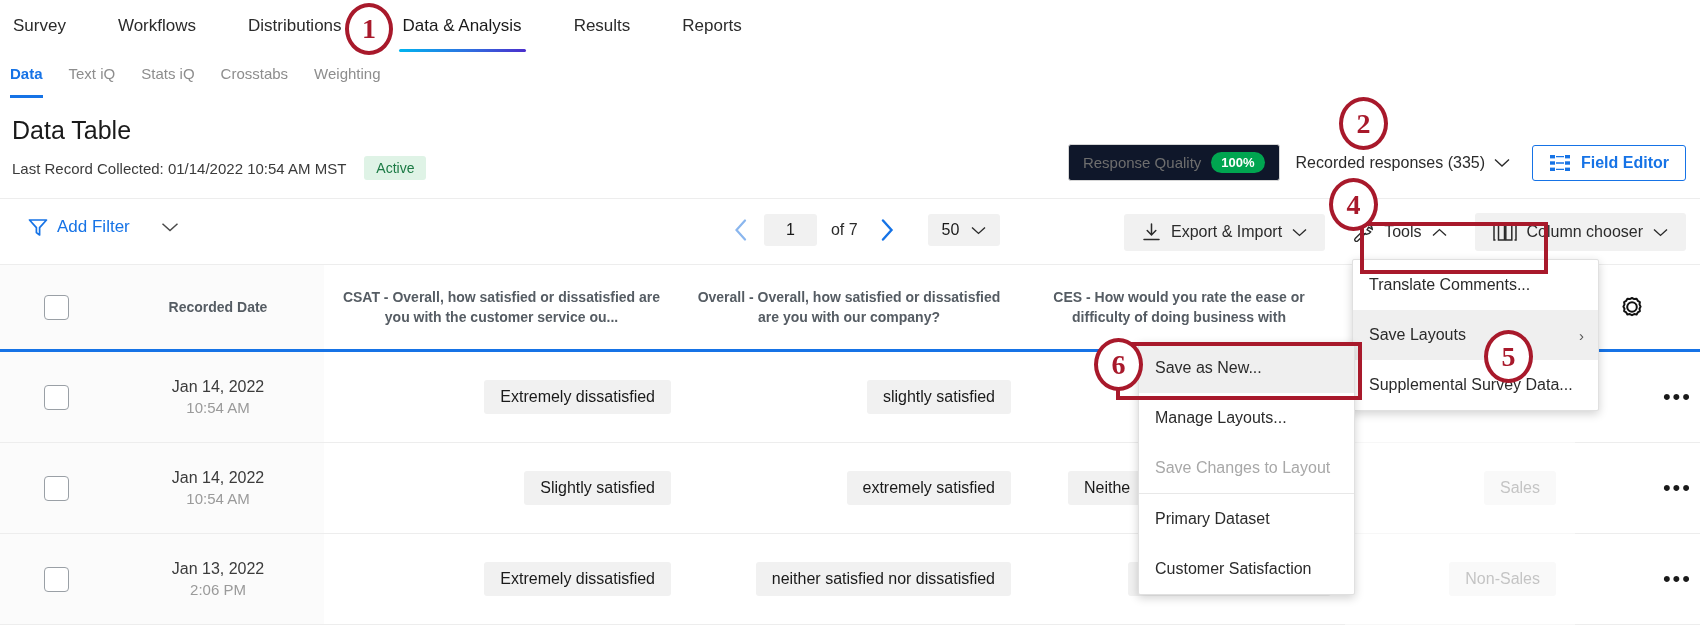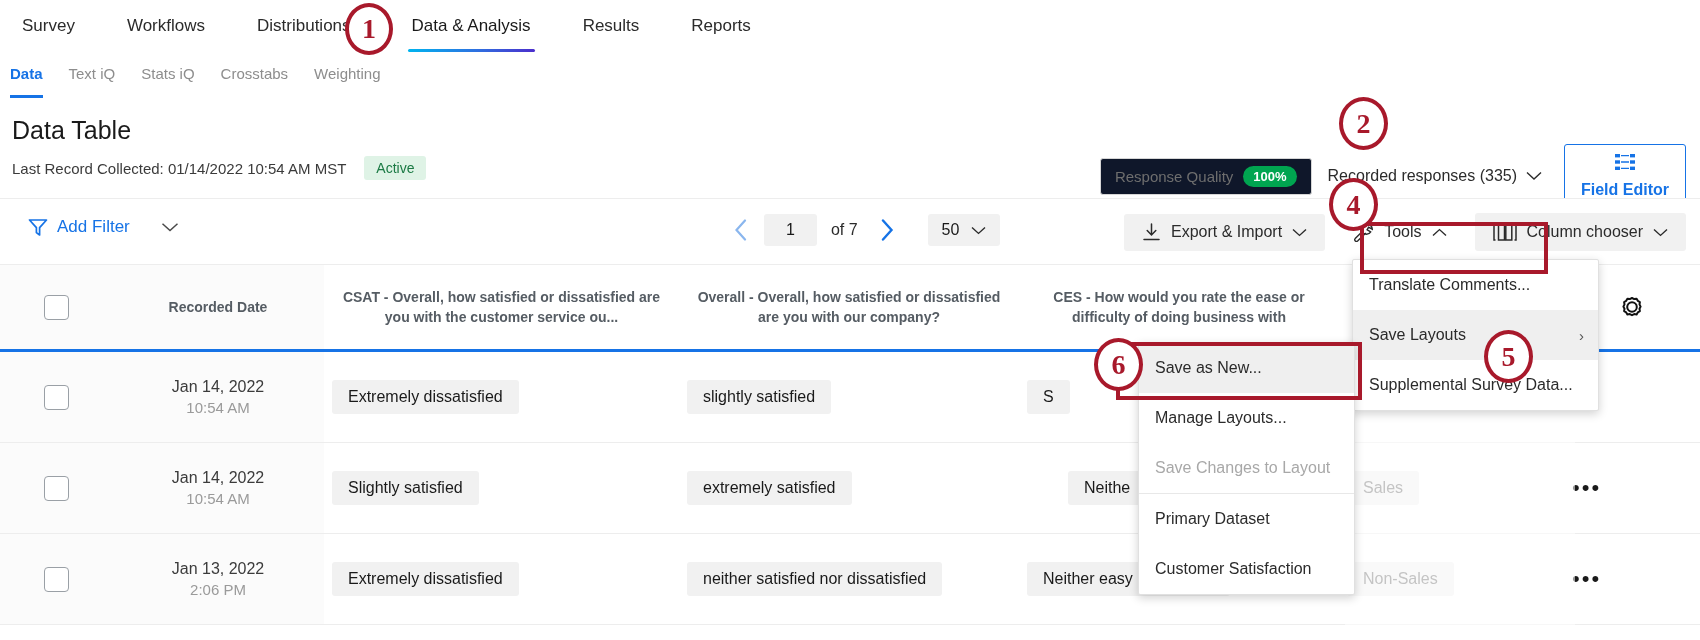--- a/index.html
+++ b/index.html
@@ -10,21 +10,21 @@
     color:#2b2b2b;
     -webkit-font-smoothing:antialiased;
   }
   .app{position:relative;width:1700px;height:640px;}
 
   
   .topnav{
     position:absolute;left:0;top:0;width:1700px;height:52px;
     border-bottom:1px solid #e6e6e6;background:#fff;
   }
-  .topnav-inner{display:flex;height:52px;padding-left:22px;}
+  .topnav-inner{display:flex;height:52px;padding-left:13px;}
   .nav-item{
     position:relative;font-size:17px;color:#2b2b2b;
     padding:0 0 0 0;margin-right:52px;height:52px;line-height:52px;white-space:nowrap;
   }
   .nav-item.active{color:#1a1a1a;margin-left:9px;}
   .nav-item.active:after{
     content:"";position:absolute;left:-4px;right:-4px;bottom:0;height:3px;
     background:linear-gradient(90deg,#00b4ef 0%,#2f6fe0 55%,#4b2ecc 100%);
     border-radius:2px;
   }
@@ -57,21 +57,21 @@
   .rq-box{
     display:flex;align-items:center;gap:10px;border:1px solid #d6d6d6;border-radius:3px;
     padding:7px 14px;background:#0f172a;
   }
   .rq-label{font-size:15px;color:#6e6e6e;}
   .rq-pill{background:#00a550;color:#fff;font-size:13px;font-weight:bold;border-radius:11px;padding:3px 10px;}
   .rec-resp{display:flex;align-items:center;gap:9px;margin-left:16px;font-size:16px;color:#2b2b2b;white-space:nowrap;}
   .field-editor{
     display:flex;align-items:center;gap:10px;margin-left:22px;
     border:1px solid #1673e6;border-radius:3px;padding:8px 16px;color:#1673e6;
-    font-size:16px;font-weight:bold;background:#fff;white-space:nowrap;flex-direction:column;
+    font-size:16px;font-weight:bold;background:#fff;white-space:nowrap;
   }
 
   
   .toolbar{
     position:absolute;left:0;top:198px;width:1700px;height:66px;
     border-top:1px solid #ededed;background:#fff;
   }
   .addfilter{position:absolute;left:28px;top:18px;display:flex;align-items:center;gap:9px;}
   .addfilter .lbl{color:#1673e6;font-size:17px;}
   .addfilter .chev{margin-left:22px;}
@@ -96,21 +96,21 @@
     border-bottom:3px solid #1673e6;background:#fff;
   }
   .th{
     position:absolute;top:0;height:84px;display:flex;align-items:center;justify-content:center;
     text-align:center;font-size:14px;font-weight:bold;color:#555c63;line-height:1.45;padding:0 10px;
     box-sizing:border-box;
   }
   .th.firstcol{background:#fbfbfb;}
   .row{position:relative;height:90px;border-bottom:1px solid #ededed;background:#fff;}
   .cell{
-    position:absolute;top:0;height:90px;display:flex;align-items:center;justify-content:flex-start;
+    position:absolute;top:0;height:90px;display:flex;align-items:center;justify-content:flex-end;
     box-sizing:border-box;padding:0 8px;
   }
   .cell.datecol{background:#fbfbfb;flex-direction:column;justify-content:center;gap:3px;}
   .d-main{font-size:16px;color:#3b3b3b;}
   .d-sub{font-size:15px;color:#9a9a9a;}
   .chip{
     background:#f1f1f1;border-radius:3px;padding:8px 16px;font-size:16px;color:#1a1a1a;
     white-space:nowrap;
   }
   .chip.muted{color:#7c7c7c;}

